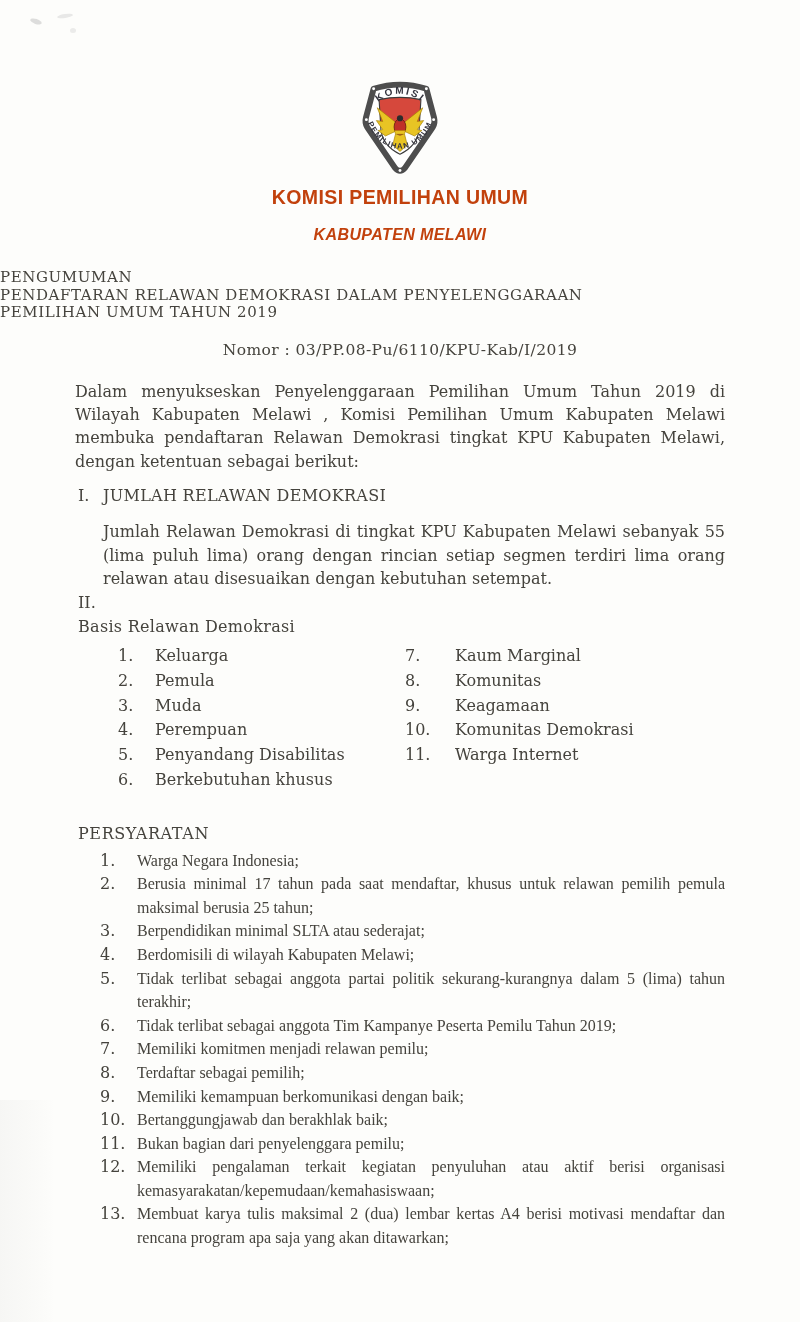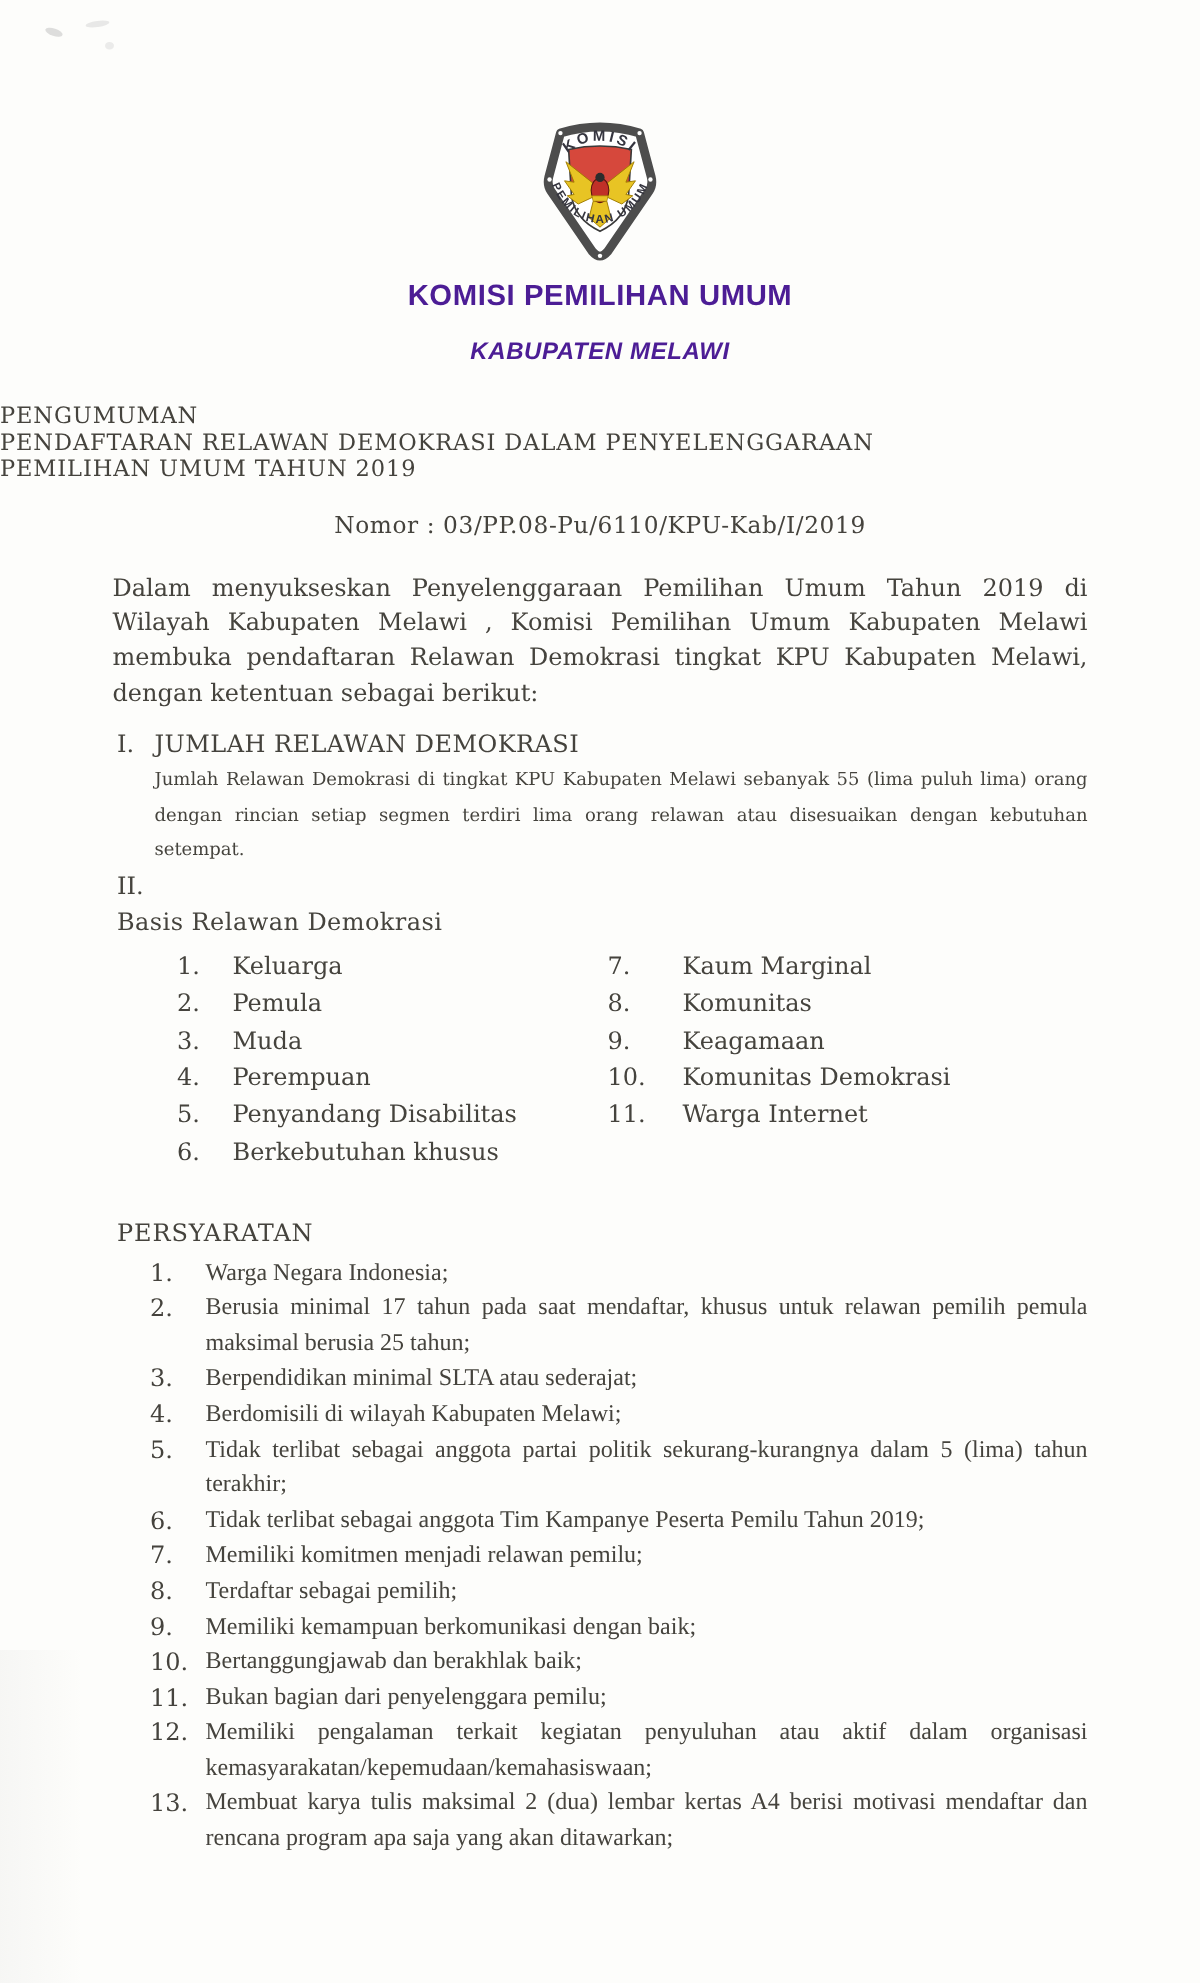--- a/index.html
+++ b/index.html
@@ -12,34 +12,34 @@
   .speck { position:absolute; border-radius:50%; pointer-events:none; }
   .speck1 { left:30px; top:19px; width:12px; height:5px; background:rgba(150,150,150,.30); transform:rotate(18deg); }
   .speck2 { left:57px; top:14px; width:16px; height:4px; background:rgba(170,170,170,.25); transform:rotate(-8deg); }
   .speck3 { left:70px; top:28px; width:6px; height:5px; background:rgba(175,175,175,.22); }
   .edge-noise { position:absolute; left:0; top:1100px; width:56px; height:222px;
     background:linear-gradient(to right, rgba(60,60,60,.035), rgba(60,60,60,.012) 70%, rgba(60,60,60,0)); }
   
   .logo-wrap { padding-top:76px; text-align:center; }
   .org-name, .org-region {
     text-align:center; font-family:"Liberation Sans", sans-serif; font-weight:700;
-    color:#4c1d95; letter-spacing:.4px;
+    color:#c2410c; letter-spacing:.4px;
   }
   .org-name  { margin-top:7px; font-size:19.5px; line-height:21px; }
   .org-region{ margin-top:18px; font-size:16px;  line-height:18px;font-style:italic; }
   
   .doc-title { margin-top:25px; font-size:15px; line-height:17.5px; letter-spacing:.6px; }
   .doc-number{ margin-top:19px; text-align:center; font-size:15.5px; letter-spacing:.4px; }
   
   .intro { margin:21px 75px 0 75px; text-align:justify; font-size:16px; line-height:23.4px; }
   .sec-row { display:flex; padding-left:78px; margin-top:11px; font-size:16px; line-height:24px; }
   .sec-row.tight { margin-top:1px;flex-direction:column; }
   .sec-numeral { width:25px; flex:none; }
   .sec-heading { flex:1; letter-spacing:.3px; }
-  .sec-body { margin:0 75px 0 103px; text-align:justify; font-size:12px; line-height:23.4px; }
+  .sec-body { margin:12px 75px 0 103px; text-align:justify; font-size:16px; line-height:23.4px; }
   
   .basis { display:flex; margin-top:5px; font-size:16px; }
   .basis-col-left  { margin-left:118px; width:287px; flex:none; }
   .basis-col-right { flex:none; }
   .b-row { display:flex; line-height:24.7px; }
   .b-num-l { width:37px; flex:none; }
   .b-num-r { width:50px; flex:none; }
   
   .req-head { margin-top:29px; padding-left:78px; font-size:16px; line-height:24px; letter-spacing:.6px; }
   .req-list { margin-top:3px; }
@@ -214,21 +214,21 @@
     <div class="req-item">
       <span class="req-num">10.</span>
       <span class="req-text">Bertanggungjawab dan berakhlak baik;</span>
     </div>
     <div class="req-item">
       <span class="req-num">11.</span>
       <span class="req-text">Bukan bagian dari penyelenggara pemilu;</span>
     </div>
     <div class="req-item">
       <span class="req-num">12.</span>
-      <span class="req-text">Memiliki pengalaman terkait kegiatan penyuluhan atau aktif dalam organisasi kemasyarakatan/kepemudaan/kemahasiswaan;</span>
+      <span class="req-text">Memiliki pengalaman terkait kegiatan penyuluhan atau aktif berisi organisasi kemasyarakatan/kepemudaan/kemahasiswaan;</span>
     </div>
     <div class="req-item">
       <span class="req-num">13.</span>
       <span class="req-text">Membuat karya tulis maksimal 2 (dua) lembar kertas A4 berisi motivasi mendaftar dan rencana program apa saja yang akan ditawarkan;</span>
     </div>
   </div>
 
 </div>
 
 </body></html>

